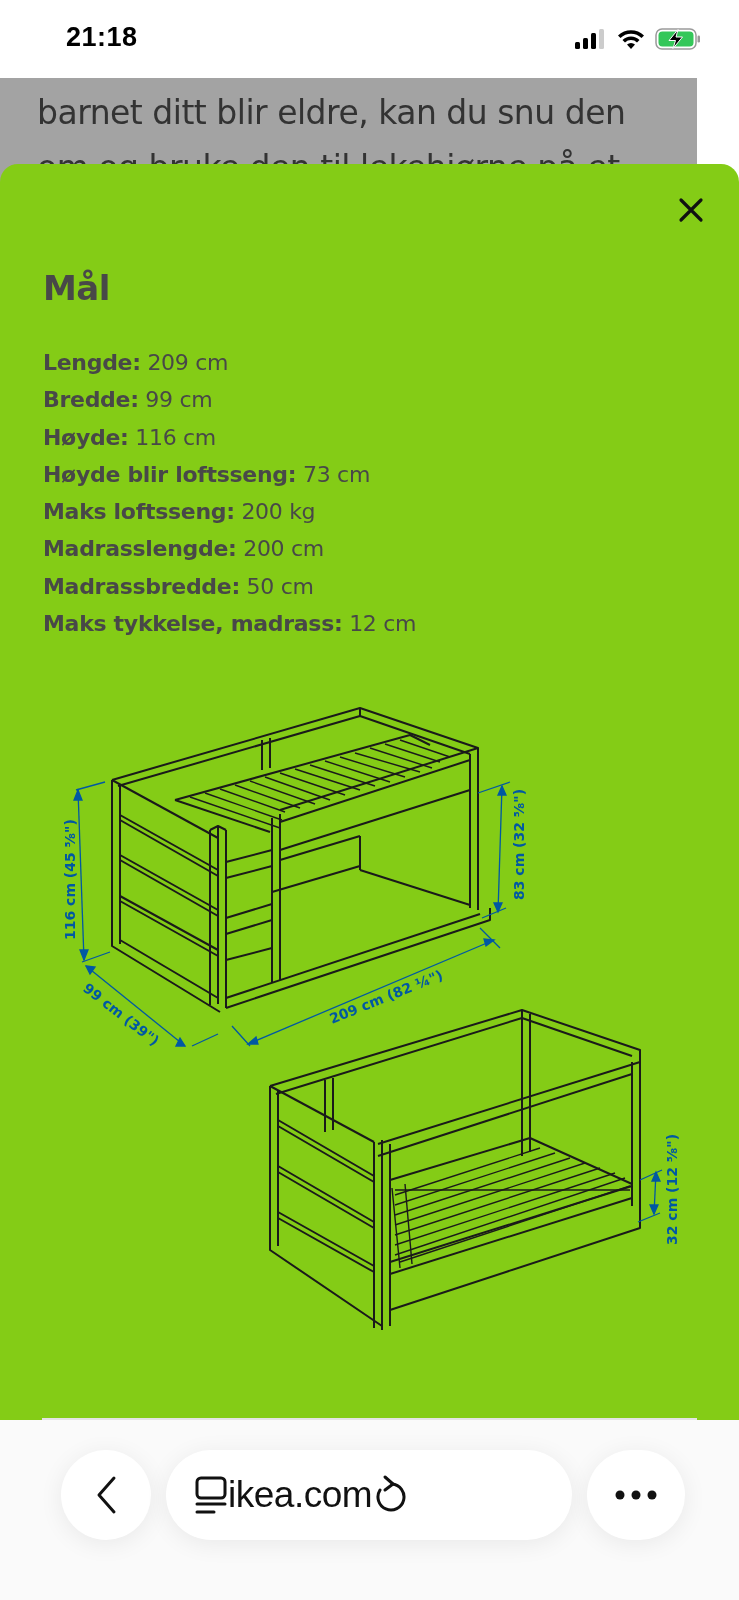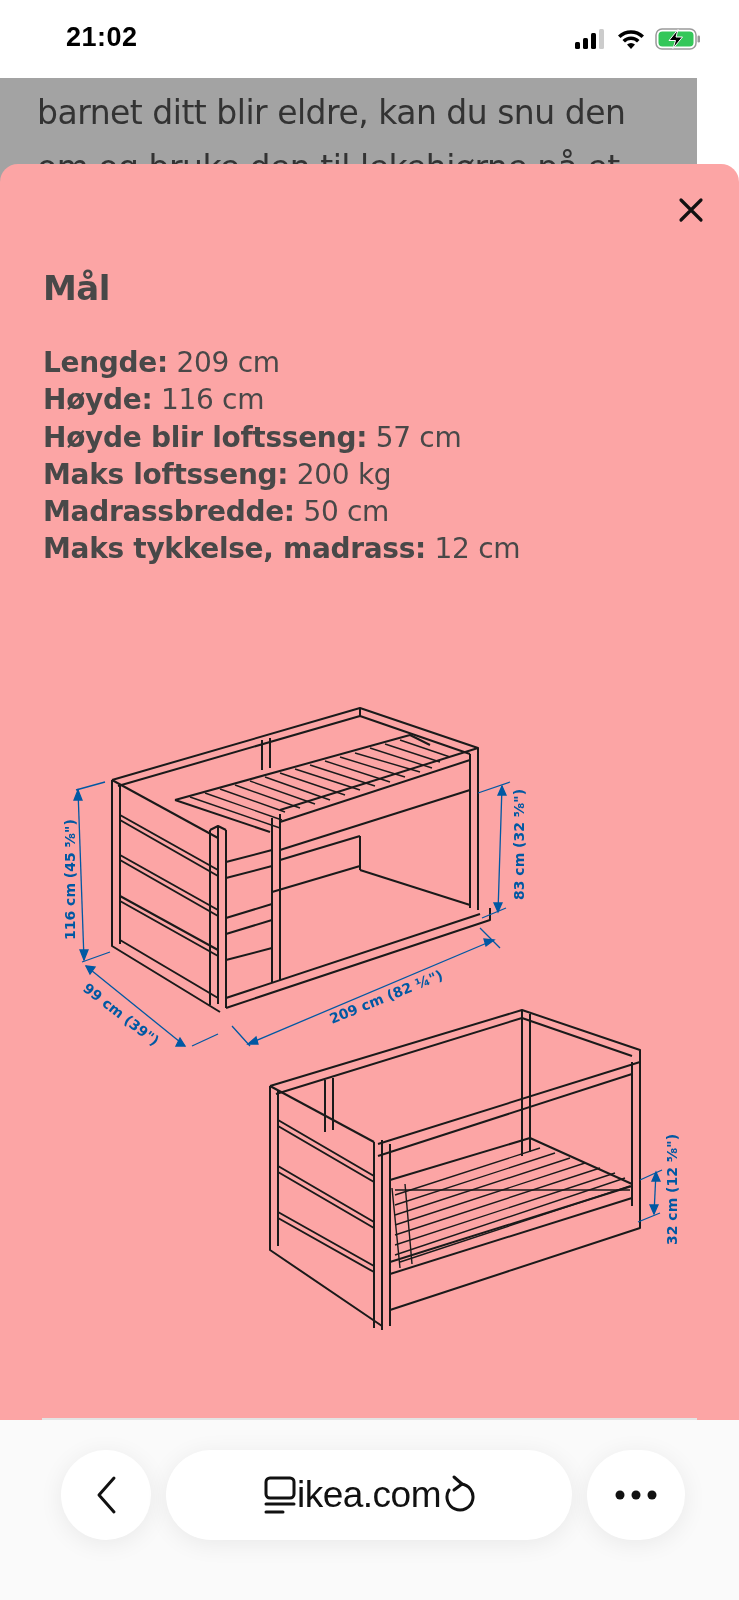--- a/index.html
+++ b/index.html
@@ -6,44 +6,44 @@
   html, body { width: 739px; height: 1600px; overflow: hidden; background: #fff; }
   body { font-family: "DejaVu Sans", sans-serif; position: relative; color: #484848; }
 
   .status-bar { position: absolute; top: 0; left: 0; width: 739px; height: 78px; background: #fff; z-index: 5; }
   .status-time { position: absolute; left: 66px; top: 22px; font-family: "Liberation Sans", sans-serif; font-weight: bold; font-size: 27px; color: #000; letter-spacing: 0.5px; }
   .status-icons { position: absolute; right: 38px; top: 28px; display: flex; align-items: center; gap: 10px; }
 
   .backdrop { position: absolute; top: 78px; left: 0; width: 697px; height: 120px; background: #a3a3a3; overflow: hidden; z-index: 1; }
   .backdrop-text { position: absolute; left: 37px; font-family: "DejaVu Sans", sans-serif; font-size: 33px; color: #333; white-space: nowrap; letter-spacing: -0.5px; }
 
-  .sheet { position: absolute; top: 164px; left: 0; width: 739px; height: 1436px; background: #fca5a5; border-radius: 18px 18px 0 0; z-index: 3; }
+  .sheet { position: absolute; top: 164px; left: 0; width: 739px; height: 1436px; background: #84cc16; border-radius: 18px 18px 0 0; z-index: 3; }
   .close-btn { position: absolute; right: 32px; top: 30px; width: 32px; height: 32px; cursor: pointer; }
   .sheet-title { position: absolute; left: 43px; top: 104px; font-family: "DejaVu Sans", sans-serif; font-weight: bold; font-size: 34px; color: #484848; letter-spacing: -0.5px; }
 
   .specs { position: absolute; left: 43px; top: 180px; list-style: none; }
-  .spec { font-size: 28px; line-height: 37.3px; color: #484848; white-space: nowrap; letter-spacing: -0.3px; }
+  .spec { font-size: 22px; line-height: 37.3px; color: #484848; white-space: nowrap; letter-spacing: -0.3px; }
   .spec-label { font-weight: bold; }
 
   .diagram { position: absolute; left: 55px; top: 520px; width: 640px; height: 680px; }
 
   .divider { position: absolute; left: 42px; top: 1418px; width: 655px; height: 2px; background: #e4e4e4; z-index: 4; }
 
   .toolbar { position: absolute; left: 0; top: 1420px; width: 739px; height: 180px; background: #fafafa; z-index: 4; }
   .pill { position: absolute; background: #fff; box-shadow: 0 4px 24px rgba(0,0,0,0.07); display: flex; align-items: center; justify-content: center; cursor: pointer; }
   .back-btn { left: 61px; top: 30px; width: 90px; height: 90px; border-radius: 45px; }
-  .url-bar { left: 166px; top: 30px; width: 406px; height: 90px; border-radius: 45px; justify-content: center; padding: 0 28px; }
+  .url-bar { left: 166px; top: 30px; width: 406px; height: 90px; border-radius: 45px; justify-content: flex-start; padding: 0 28px; }
   .more-btn { left: 587px; top: 30px; width: 98px; height: 90px; border-radius: 45px; }
   .url-text { font-family: "Liberation Sans", sans-serif; font-size: 37px; color: #111; letter-spacing: -0.5px; }
 </style>
 </head>
 <body>
 
 <div class="status-bar">
-  <span class="status-time">21:02</span>
+  <span class="status-time">21:18</span>
   <div class="status-icons">
     <svg width="32" height="20" viewBox="0 0 32 20">
       <rect x="0" y="13" width="5" height="7" rx="1.5" fill="#000"></rect>
       <rect x="8" y="9" width="5" height="11" rx="1.5" fill="#000"></rect>
       <rect x="16" y="4" width="5" height="16" rx="1.5" fill="#000"></rect>
       <rect x="24" y="0" width="5" height="20" rx="1.5" fill="#ccc"></rect>
     </svg>
     <svg width="28" height="20" viewBox="0 0 28 20">
       <path d="M14 20 L10 15.5 A6 6 0 0 1 18 15.5 Z" fill="#000"></path>
       <path d="M5.5 11 A12 12 0 0 1 22.5 11 L20 13.5 A8.5 8.5 0 0 0 8 13.5 Z" fill="#000"></path>
@@ -65,23 +65,25 @@
 
 <div class="sheet">
   <svg class="close-btn" viewBox="0 0 32 32">
     <path d="M6 6 L26 26 M26 6 L6 26" stroke="#111" stroke-width="3.2" stroke-linecap="round"></path>
   </svg>
 
   <h1 class="sheet-title">Mål</h1>
 
   <ul class="specs">
     <li class="spec"><span class="spec-label">Lengde:</span> <span>209 cm</span></li>
+    <li class="spec"><span class="spec-label">Bredde:</span> <span>99 cm</span></li>
     <li class="spec"><span class="spec-label">Høyde:</span> <span>116 cm</span></li>
-    <li class="spec"><span class="spec-label">Høyde blir loftsseng:</span> <span>57 cm</span></li>
+    <li class="spec"><span class="spec-label">Høyde blir loftsseng:</span> <span>73 cm</span></li>
     <li class="spec"><span class="spec-label">Maks loftsseng:</span> <span>200 kg</span></li>
+    <li class="spec"><span class="spec-label">Madrasslengde:</span> <span>200 cm</span></li>
     <li class="spec"><span class="spec-label">Madrassbredde:</span> <span>50 cm</span></li>
     <li class="spec"><span class="spec-label">Maks tykkelse, madrass:</span> <span>12 cm</span></li>
   </ul>
 
   <svg class="diagram" viewBox="55 684 640 680" width="640" height="680">
     <g fill="none" stroke="#1a1a1a" stroke-width="2" stroke-linejoin="round">
 
       <path d="M112 780 L360 708 L478 748 L478 760"></path>
       <path d="M118 786 L360 716 L470 754"></path>
       <path d="M360 708 L360 716"></path>

